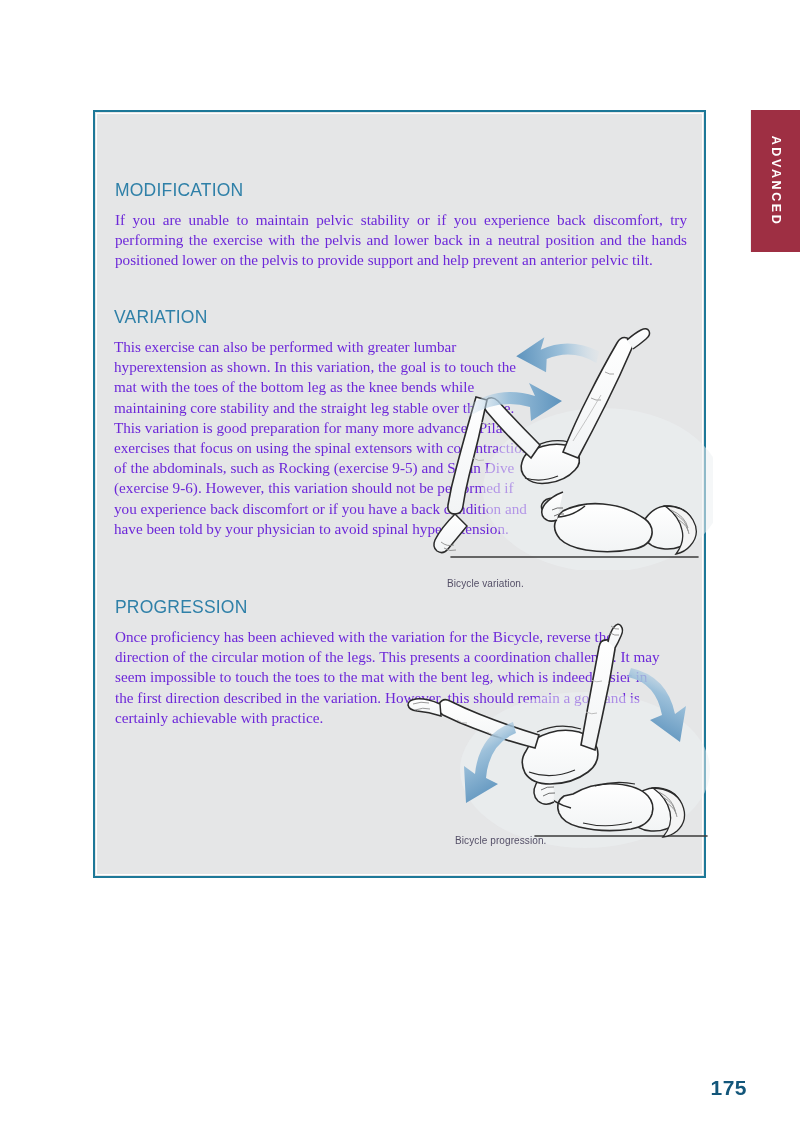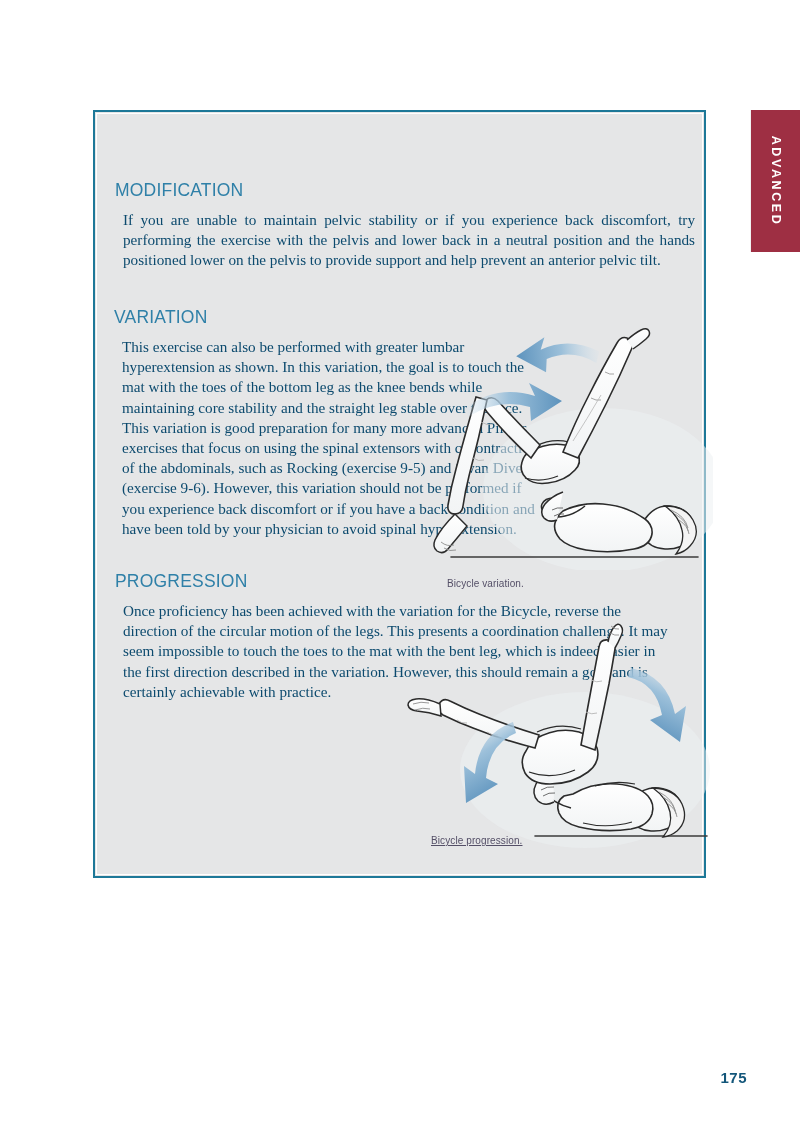--- a/index.html
+++ b/index.html
@@ -89,67 +89,67 @@
     color: #2f80a8;
     font-family: "Liberation Sans", sans-serif;
     font-weight: normal;
     font-size: 17.5px;
     letter-spacing: 0.2px;
     margin: 0;
   }
 
   
   .body-text {
-    color: #0c4a6e;
+    color: #6d28d9;
     font-family: "Liberation Serif", serif;
     font-size: 15.2px;
     line-height: 20.2px;
-    margin: 8px;
+    margin: 0;
     text-align: justify;
     text-justify: inter-word;
   }
   .body-text.ragged { text-align: left; }
 
   
   .sec-modification { position: absolute; left: 20px; top: 68px; width: 572px; }
   .sec-modification .body-text { margin-top: 9px; width: 572px; }
 
   .sec-variation { position: absolute; left: 19px; top: 195px; width: 572px; }
   .sec-variation .body-text { margin-top: 9px; width: 420px; }
 
-  .sec-progression { position: absolute; left: 20px; top: 459px; width: 572px; }
+  .sec-progression { position: absolute; left: 20px; top: 485px; width: 572px; }
   .sec-progression .body-text { margin-top: 9px; width: 545px; }
 
   .caption {
     position: absolute;
     color: #544f67;
     font-family: "Liberation Sans", sans-serif;
     font-size: 10px;
     letter-spacing: 0.1px;
   }
   .caption-variation  { left: 352px; top: 466px; }
-  .caption-progression{ left: 336px; top: 723px; text-decoration: underline; }
+  .caption-progression{ left: 360px; top: 723px; }
 
   
   .illus {
     position: absolute;
     pointer-events: none;
   }
   .illus-variation   { left: 318px; top: 198px; width: 300px; height: 260px; }
   .illus-progression { left: 300px; top: 508px; width: 315px; height: 232px; }
 
   
   .page-number {
     position: absolute;
     right: 53px;
-    bottom: 56px;
+    bottom: 42px;
     color: #13567a;
     font-family: "Liberation Sans", sans-serif;
     font-weight: bold;
-    font-size: 15px;
+    font-size: 21px;
     letter-spacing: 0.5px;
   }
 </style>
 </head>
 <body>
 
 <div class="page">
 
   <div class="side-tab">
     <span class="side-tab-label" id="sideTabLabel">ADVANCED</span>

